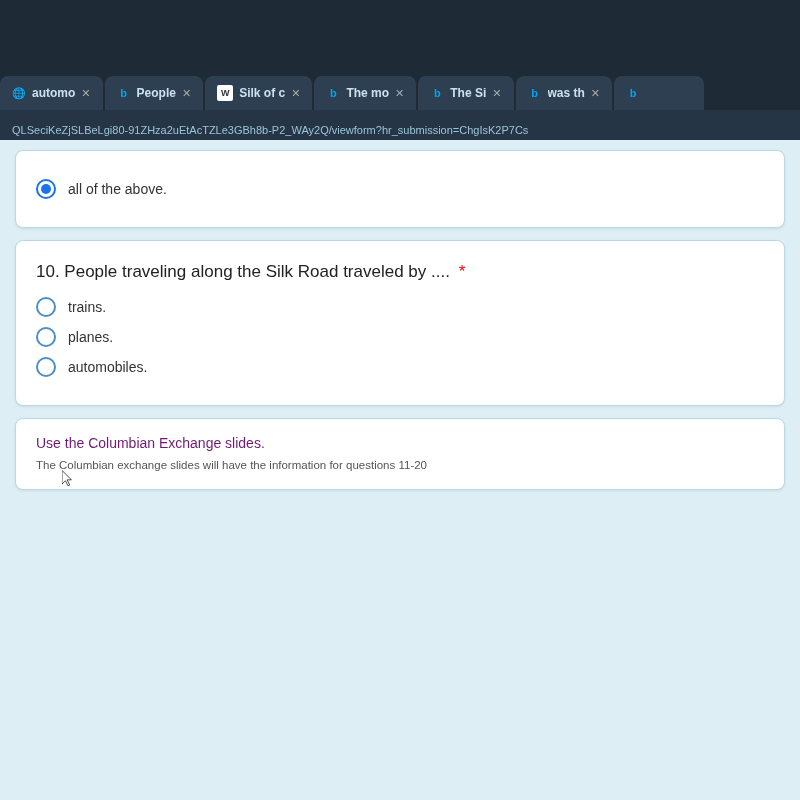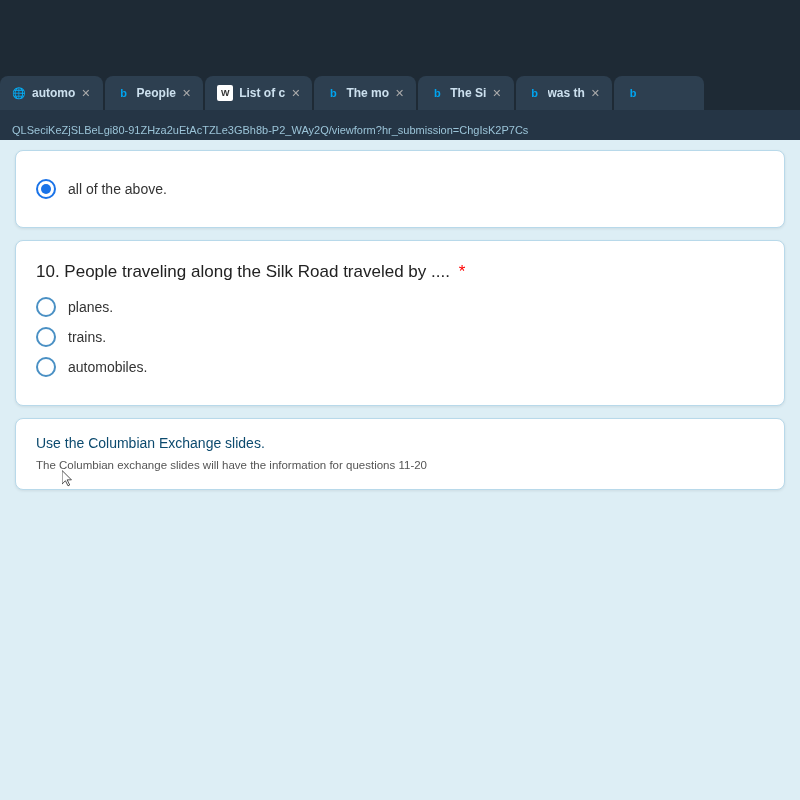--- a/index.html
+++ b/index.html
@@ -170,21 +170,21 @@
     .info-card {
       background: white;
       border-radius: 8px;
       border: 1px solid #b8d9ea;
       padding: 16px 20px;
       box-shadow: 0 1px 3px rgba(0,0,0,0.08);
     }
 
     .info-title {
       font-size: 14px;
-      color: #0c4a6e;
+      color: #701a75;
       margin-bottom: 6px;
     }
 
     .info-subtitle {
       font-size: 11.5px;
       color: #555;
       line-height: 1.4;
     }
 
     .cursor {
@@ -209,21 +209,21 @@
     </div>
 
     <div class="tab inactive">
       <span class="tab-icon bing">b</span>
       <span class="tab-label">People</span>
       <span class="tab-close">✕</span>
     </div>
 
     <div class="tab inactive">
       <span class="tab-icon wiki">W</span>
-      <span class="tab-label">List of c</span>
+      <span class="tab-label">Silk of c</span>
       <span class="tab-close">✕</span>
     </div>
 
     <div class="tab inactive">
       <span class="tab-icon bing">b</span>
       <span class="tab-label">The mo</span>
       <span class="tab-close">✕</span>
     </div>
 
     <div class="tab inactive">
@@ -255,26 +255,26 @@
       <span class="radio-label">all of the above.</span>
     </div>
   </div>
 
   <div class="card">
     <div class="question-text"><span>10. People traveling along the Silk Road traveled by ....</span><span class="required-star"> *</span></div>
 
 
     <div class="radio-option">
       <div class="radio-circle"></div>
+      <span class="radio-label">trains.</span>
+    </div>
+
+    <div class="radio-option">
+      <div class="radio-circle"></div>
       <span class="radio-label">planes.</span>
-    </div>
-
-    <div class="radio-option">
-      <div class="radio-circle"></div>
-      <span class="radio-label">trains.</span>
     </div>
 
     <div class="radio-option">
       <div class="radio-circle"></div>
       <span class="radio-label">automobiles.</span>
     </div>
   </div>
 
   <div class="info-card">
     <div class="info-title">Use the Columbian Exchange slides.</div>

